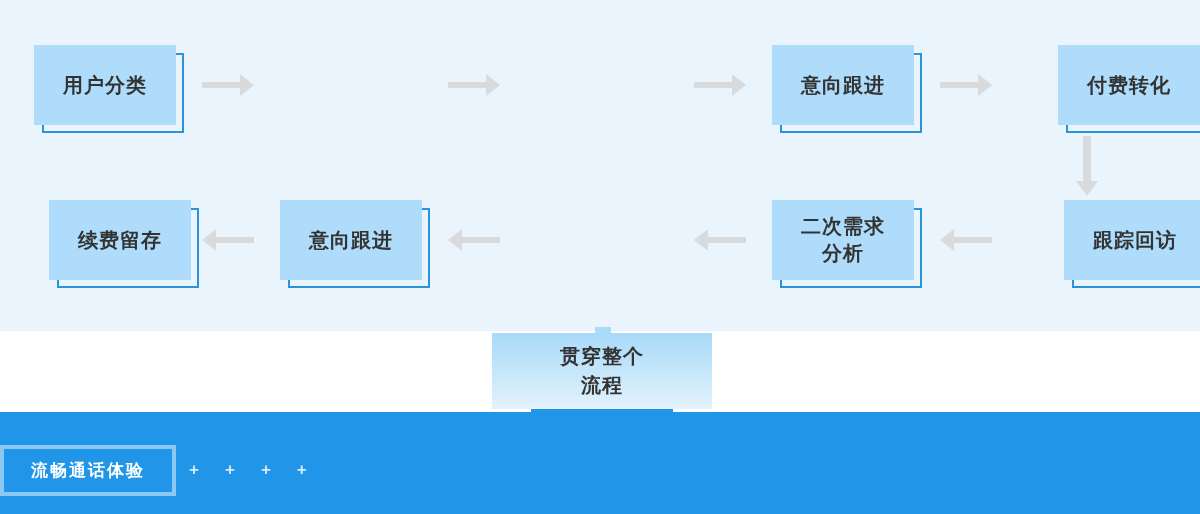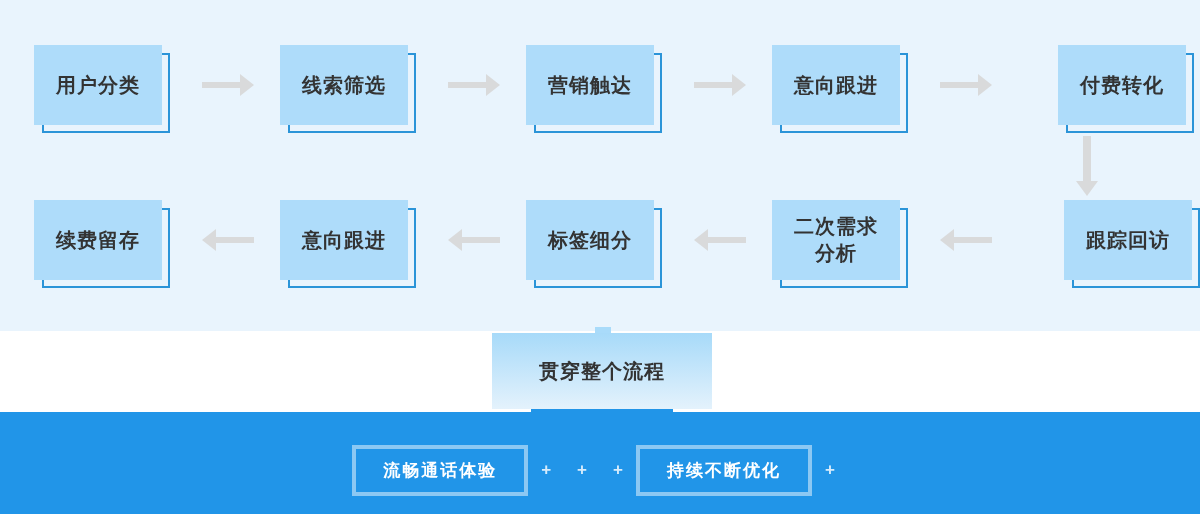--- a/index.html
+++ b/index.html
@@ -4,21 +4,21 @@
 <style>
   * { margin:0; padding:0; box-sizing:border-box; }
   html,body { background:#ffffff; }
   body { font-family:"Liberation Sans","DejaVu Sans",sans-serif; }
 
   .stage { position:relative; width:1200px; height:514px; background:#ffffff; overflow:hidden; }
 
   
   .light-section { position:absolute; left:0; top:0; width:1200px; height:331px; background:#e9f4fd; }
 
-  .flow-box { position:absolute; width:128px; height:80px; }
+  .flow-box { position:absolute; width:142px; height:80px; }
   .flow-box .outline {
     position:absolute; left:8px; top:8px; width:100%; height:100%;
     border:2px solid #2b94d8; background:transparent;
   }
   .flow-box .fill {
     position:absolute; left:0; top:0; width:100%; height:100%;
     background:#aedcfa; display:flex; flex-direction:column;
     align-items:center; justify-content:center;
   }
   .flow-box .line {
@@ -48,32 +48,32 @@
     border-left:11px solid transparent; border-right:11px solid transparent;
     border-top:15px solid #d9dadb;
   }
 
   
   .center-tab { position:absolute; left:595px; top:327px; width:16px; height:8px; background:#a9dbfa; }
   .center-bump { position:absolute; left:531px; top:406px; width:142px; height:8px; background:#2195e8; }
   .center-note {
     position:absolute; left:492px; top:333px; width:220px; height:76px;
     background:linear-gradient(180deg,#a7daf9 0%,#e4f2fc 100%);
-    display:flex; align-items:center; justify-content:center;
+    display:flex; flex-direction:column; align-items:center; justify-content:center;
     z-index:2;
   }
   .center-note .line {
     font-size:20px; font-weight:700; color:#333333;
     letter-spacing:1px; line-height:29px; white-space:nowrap;
   }
 
   
   .band {
     position:absolute; left:0; top:412px; width:1200px; height:102px;
-    background:#2195e8; display:flex; align-items:center; justify-content:center;
+    background:#2195e8; display:flex; align-items:center; 
     padding-top:14px;
   }
   .band-item {
     height:51px; border:4px solid #8cc8f3; background:transparent;
     display:flex; align-items:center; justify-content:center;
     padding:0 27px; white-space:nowrap;
   }
   .band-item .band-label {
     font-size:17px; font-weight:700; color:#ffffff; letter-spacing:2px;
   }
@@ -91,35 +91,23 @@
     <div class="flow-box" style="left:34px;top:45px">
       <span class="outline"></span>
       <span class="fill">
           <span class="line">用户分类</span>
         </span>
     </div>
     <div class="arrow-h dir-right" style="left:202px;top:74px">
       <i class="shaft"></i>
         <i class="head"></i>
     </div>
-    <div class="flow-box" style="left:280px;top:45px">
-      <span class="outline"></span>
-      <span class="fill">
-          <span class="line">线索筛选</span>
-        </span>
-    </div>
     <div class="arrow-h dir-right" style="left:448px;top:74px">
       <i class="shaft"></i>
         <i class="head"></i>
-    </div>
-    <div class="flow-box" style="left:526px;top:45px">
-      <span class="outline"></span>
-      <span class="fill">
-          <span class="line">营销触达</span>
-        </span>
     </div>
     <div class="arrow-h dir-right" style="left:694px;top:74px">
       <i class="shaft"></i>
         <i class="head"></i>
     </div>
     <div class="flow-box" style="left:772px;top:45px">
       <span class="outline"></span>
       <span class="fill">
           <span class="line">意向跟进</span>
         </span>
@@ -133,45 +121,39 @@
       <span class="fill">
           <span class="line">付费转化</span>
         </span>
     </div>
 
     <div class="arrow-v" style="left:1076px;top:136px">
       <i class="shaft"></i>
         <i class="head"></i>
     </div>
 
-    <div class="flow-box" style="left:34px;top:200px">
+    <div class="flow-box" style="left:49px;top:200px">
       <span class="outline"></span>
       <span class="fill">
           <span class="line">续费留存</span>
         </span>
     </div>
     <div class="arrow-h dir-left" style="left:202px;top:229px">
       <i class="shaft"></i>
         <i class="head"></i>
     </div>
     <div class="flow-box" style="left:280px;top:200px">
       <span class="outline"></span>
       <span class="fill">
           <span class="line">意向跟进</span>
         </span>
     </div>
     <div class="arrow-h dir-left" style="left:448px;top:229px">
       <i class="shaft"></i>
         <i class="head"></i>
-    </div>
-    <div class="flow-box" style="left:526px;top:200px">
-      <span class="outline"></span>
-      <span class="fill">
-          <span class="line">标签细分</span>
-        </span>
     </div>
     <div class="arrow-h dir-left" style="left:694px;top:229px">
       <i class="shaft"></i>
         <i class="head"></i>
     </div>
     <div class="flow-box" style="left:772px;top:200px">
       <span class="outline"></span>
       <span class="fill">
         <span class="line">二次需求</span>
         <span class="line">分析</span>
@@ -197,19 +179,16 @@
     <span class="line">流程</span>
   </div>
 
   <div class="band">
     <div class="band-item">
       <span class="band-label">流畅通话体验</span>
     </div>
     <span class="band-plus">+</span>
     <span class="band-plus">+</span>
     <span class="band-plus">+</span>
-    <div class="band-item">
-      <span class="band-label">持续不断优化</span>
-    </div>
     <span class="band-plus">+</span>
   </div>
 
 </div>
 
 </body></html>

